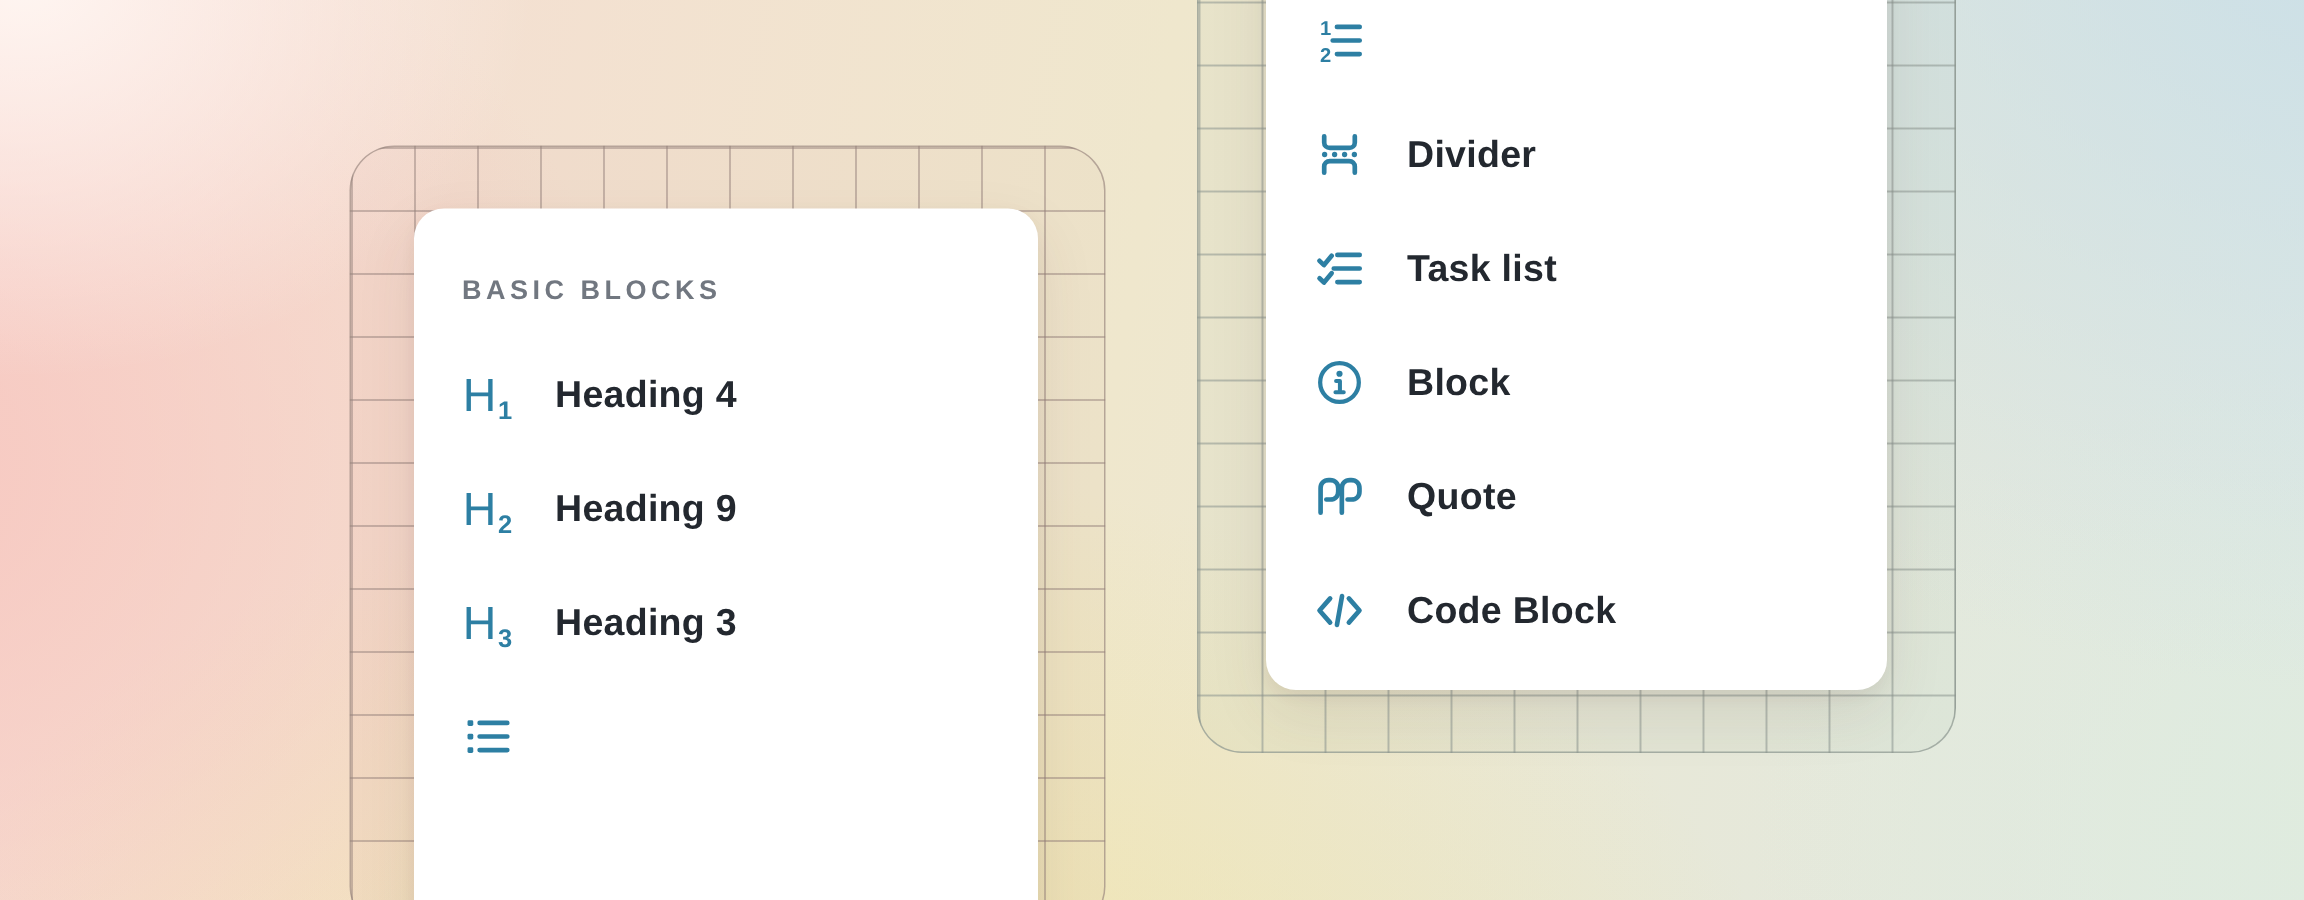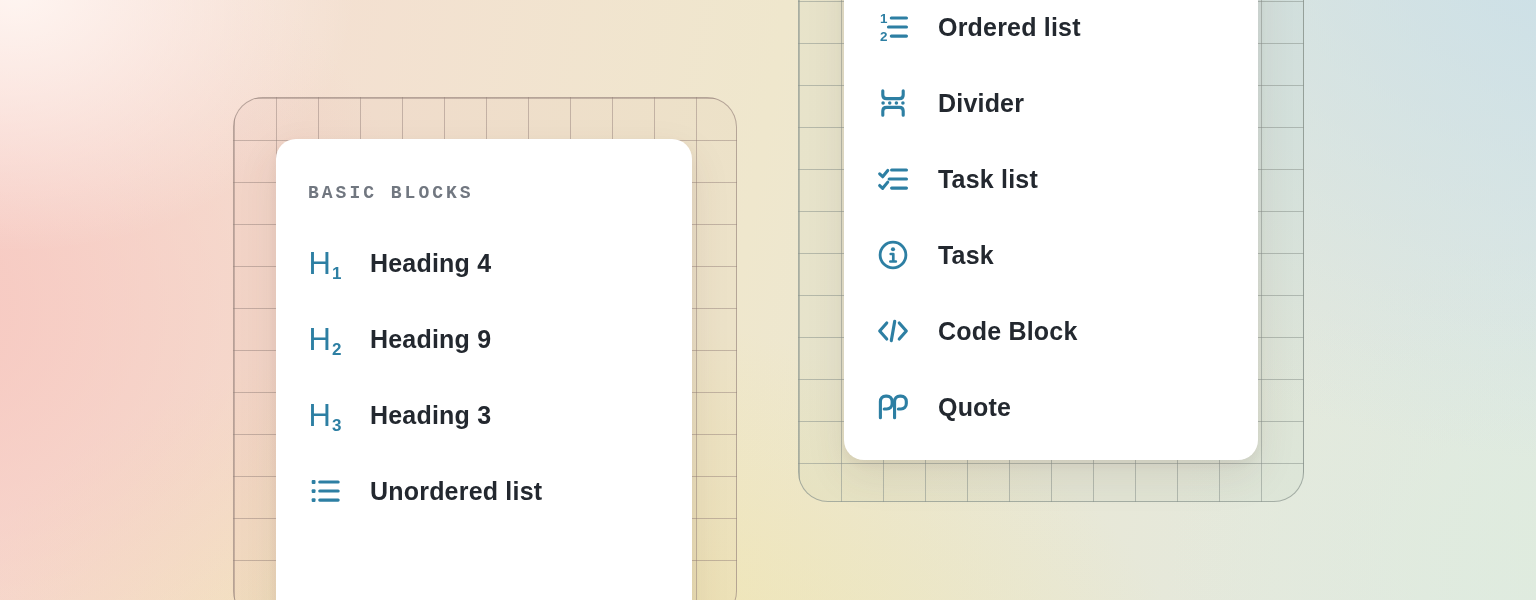--- a/index.html
+++ b/index.html
@@ -45,21 +45,20 @@
   .card{
     position:absolute;background:var(--card-background);border-radius:20px;
     box-shadow:0 4px 10px rgba(87,57,46,0.06),0 16px 40px rgba(87,57,46,0.10);
   }
   .card-left{left:276px;top:139px;width:416px;height:560px;}
   .card-right{left:844px;top:-60px;width:414px;height:520px;padding-top:49px;box-sizing:border-box;}
   .section-header{
     margin-top:32px;height:44px;line-height:44px;padding-left:32px;
     font-size:18px;font-weight:700;letter-spacing:3px;
     color:var(--section-header-text);
-    font-family:Liberation Mono, monospace;
   }
   .menu-list{margin-top:10px;}
   .menu-item{
     height:76px;display:flex;align-items:center;padding-left:32px;cursor:pointer;
   }
   .ic{
     width:34px;height:34px;flex:0 0 34px;display:flex;align-items:center;justify-content:center;
   }
   .ic svg{display:block;stroke:var(--icon-accent);fill:none;stroke-width:2.2;stroke-linecap:round;stroke-linejoin:round;}
   .ic svg .f{fill:var(--icon-accent);stroke:none;}
@@ -116,38 +115,36 @@
 
       <div class="menu-item">
         <span class="ic">
           <svg width="34" height="34" viewBox="0 0 24 24">
             <path d="M8.3 5.6h13M8.3 12h13M8.3 18.4h13"></path>
             <rect class="f" x="2.6" y="4.3" width="2.7" height="2.7" rx="0.7"></rect>
             <rect class="f" x="2.6" y="10.7" width="2.7" height="2.7" rx="0.7"></rect>
             <rect class="f" x="2.6" y="17.1" width="2.7" height="2.7" rx="0.7"></rect>
           </svg>
         </span>
-        <span class="lbl">Unordered list</span>
       </div>
 
     </div>
   </div>
 
   <div class="card card-right">
     <div>
 
       <div class="menu-item">
         <span class="ic">
           <svg width="34" height="34" viewBox="0 0 24 24">
             <text class="ft" x="2.8" y="9.2">1</text>
             <text class="ft" x="2.8" y="22.1">2</text>
             <path d="M10.8 5.6h10.7M8.8 12h12.7M10.8 18.4h10.7"></path>
           </svg>
         </span>
-        <span class="lbl">Ordered list</span>
       </div>
 
       <div class="menu-item">
         <span class="ic">
           <svg width="34" height="34" viewBox="0 0 24 24">
             <path d="M4.8 3.4v2.9c0 1.6 1.1 2.6 2.7 2.6h9c1.6 0 2.7-1 2.7-2.6V3.4"></path>
             <path d="M4.8 20.6v-2.9c0-1.6 1.1-2.6 2.7-2.6h9c1.6 0 2.7 1 2.7 2.6v2.9"></path>
             <circle class="f" cx="5" cy="12" r="1.25"></circle>
             <circle class="f" cx="9.7" cy="12" r="1.25"></circle>
             <circle class="f" cx="14.4" cy="12" r="1.25"></circle>
@@ -169,40 +166,40 @@
       </div>
 
       <div class="menu-item">
         <span class="ic">
           <svg width="34" height="34" viewBox="0 0 24 24">
             <circle cx="12" cy="12" r="9.1" stroke-width="2"></circle>
             <circle class="f" cx="12" cy="7.9" r="1.45"></circle>
             <path d="M10.4 11.3h1.8v5.2M10.1 16.6h3.9" stroke-width="1.9"></path>
           </svg>
         </span>
-        <span class="lbl">Task</span>
+        <span class="lbl">Block</span>
+      </div>
+
+      <div class="menu-item">
+        <span class="ic">
+          <svg width="34" height="34" viewBox="0 0 24 24">
+            <path d="M3.1 19.6V8.1c0-2.3 1.5-3.8 3.8-3.8h0.7c2.3 0 3.8 1.5 3.8 3.8v1.5c0 2.3-1.5 3.8-3.8 3.8H5.8"></path>
+            <path d="M13.1 19.6V8.1c0-2.3 1.5-3.8 3.8-3.8h0.7c2.3 0 3.8 1.5 3.8 3.8v1.5c0 2.3-1.5 3.8-3.8 3.8h-1.8"></path>
+          </svg>
+        </span>
+        <span class="lbl">Quote</span>
       </div>
 
       <div class="menu-item">
         <span class="ic">
           <svg width="34" height="34" viewBox="0 0 24 24">
             <path d="M7.6 6.3L2.6 12l5 5.7"></path>
             <path d="M16.4 6.3l5 5.7-5 5.7"></path>
             <path d="M13.2 5.2l-2.4 13.6"></path>
           </svg>
         </span>
         <span class="lbl">Code Block</span>
       </div>
 
-      <div class="menu-item">
-        <span class="ic">
-          <svg width="34" height="34" viewBox="0 0 24 24">
-            <path d="M3.1 19.6V8.1c0-2.3 1.5-3.8 3.8-3.8h0.7c2.3 0 3.8 1.5 3.8 3.8v1.5c0 2.3-1.5 3.8-3.8 3.8H5.8"></path>
-            <path d="M13.1 19.6V8.1c0-2.3 1.5-3.8 3.8-3.8h0.7c2.3 0 3.8 1.5 3.8 3.8v1.5c0 2.3-1.5 3.8-3.8 3.8h-1.8"></path>
-          </svg>
-        </span>
-        <span class="lbl">Quote</span>
-      </div>
-
     </div>
   </div>
 
 </div>
 
 </body></html>

